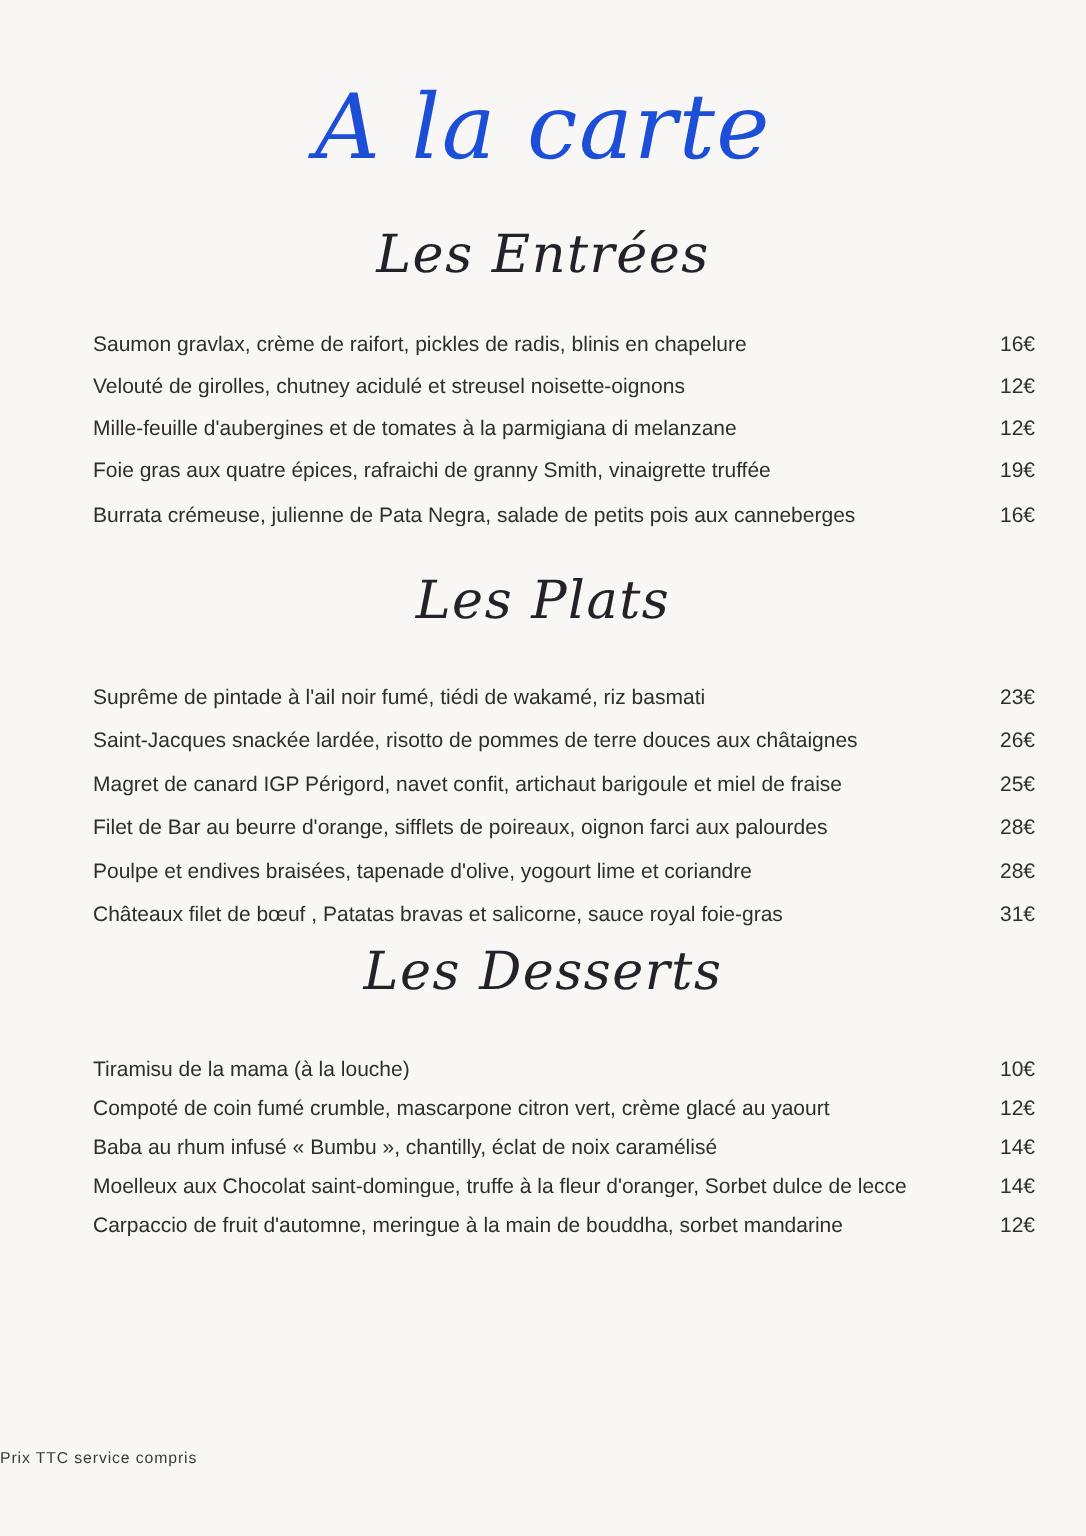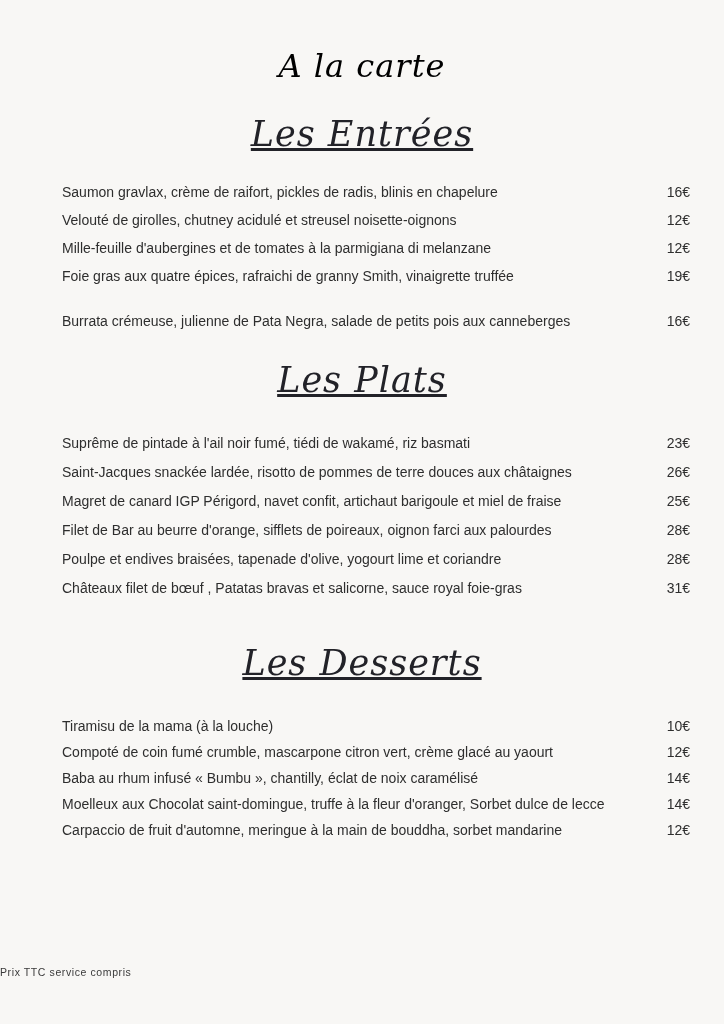--- a/index.html
+++ b/index.html
@@ -17,57 +17,56 @@
     overflow: hidden;
     box-sizing: border-box;
   }
   .menu-title {
     margin: 0;
     padding-top: 46px;
     text-align: center;
     font-family: "DejaVu Serif", serif;
     font-style: italic;
     font-weight: 400;
-    font-size: 32px;
+    font-size: 60px;
     line-height: 1.3;
-    color: #000000;
+    color: #1d4ed8;
     letter-spacing: 1px;
   }
   .section { }
   .section-heading {
     margin: 0;
     text-align: center;
     font-family: "DejaVu Serif", serif;
     font-style: italic;
     font-weight: 400;
     font-size: 35px;
     line-height: 1.4;
     color: #222228;
     letter-spacing: 1px;
-    text-decoration: underline;
   }
   .section-0 .section-heading { margin-top: 22px; }
   .section-1 .section-heading { margin-top: 20px; }
-  .section-2 .section-heading { margin-top: 36px; }
+  .section-2 .section-heading { }
   .section-items {
     margin-top: 20px;
     padding: 0 34px 0 62px;
   }
   .section-1 .section-items { margin-top: 24px; }
   .section-2 .section-items { margin-top: 26px; }
   .menu-row {
     display: flex;
     align-items: center;
     height: 28px;
     font-size: 14px;
     line-height: 1.2;
   }
   .section-1 .menu-row { height: 29px; gap: 34px; }
   .section-2 .menu-row { height: 26px; }
-  .section-0 .menu-row:nth-child(5) { margin-top: 17px; }
+  .section-0 .menu-row:nth-child(5) { margin-top: 2px; }
   .item-name {
     flex: 1 1 auto;
     padding-right: 10px;
     white-space: nowrap;
     overflow: hidden;
     color: #2e2e2e;
   }
   .item-price {
     flex: 0 0 auto;
     text-align: right;

